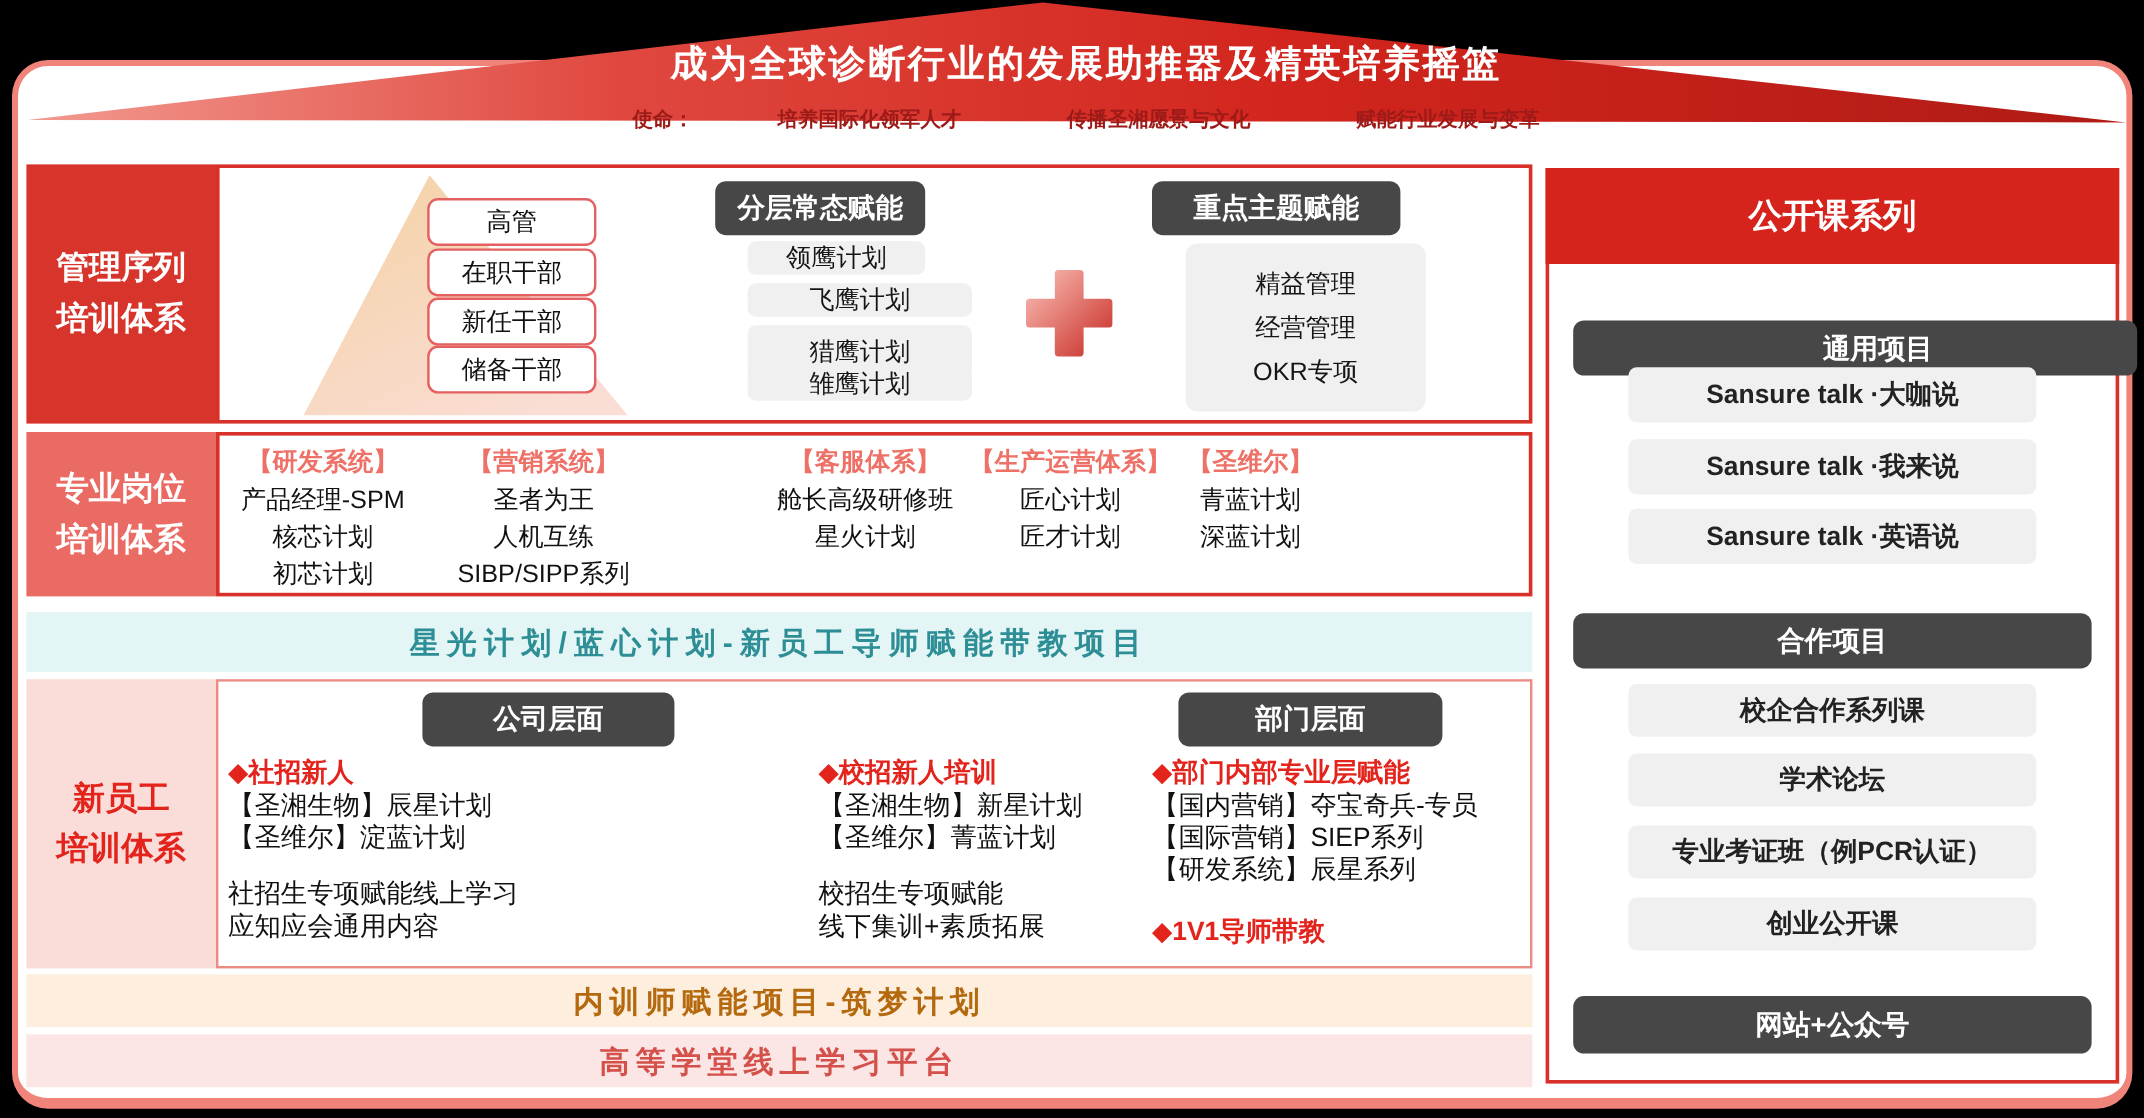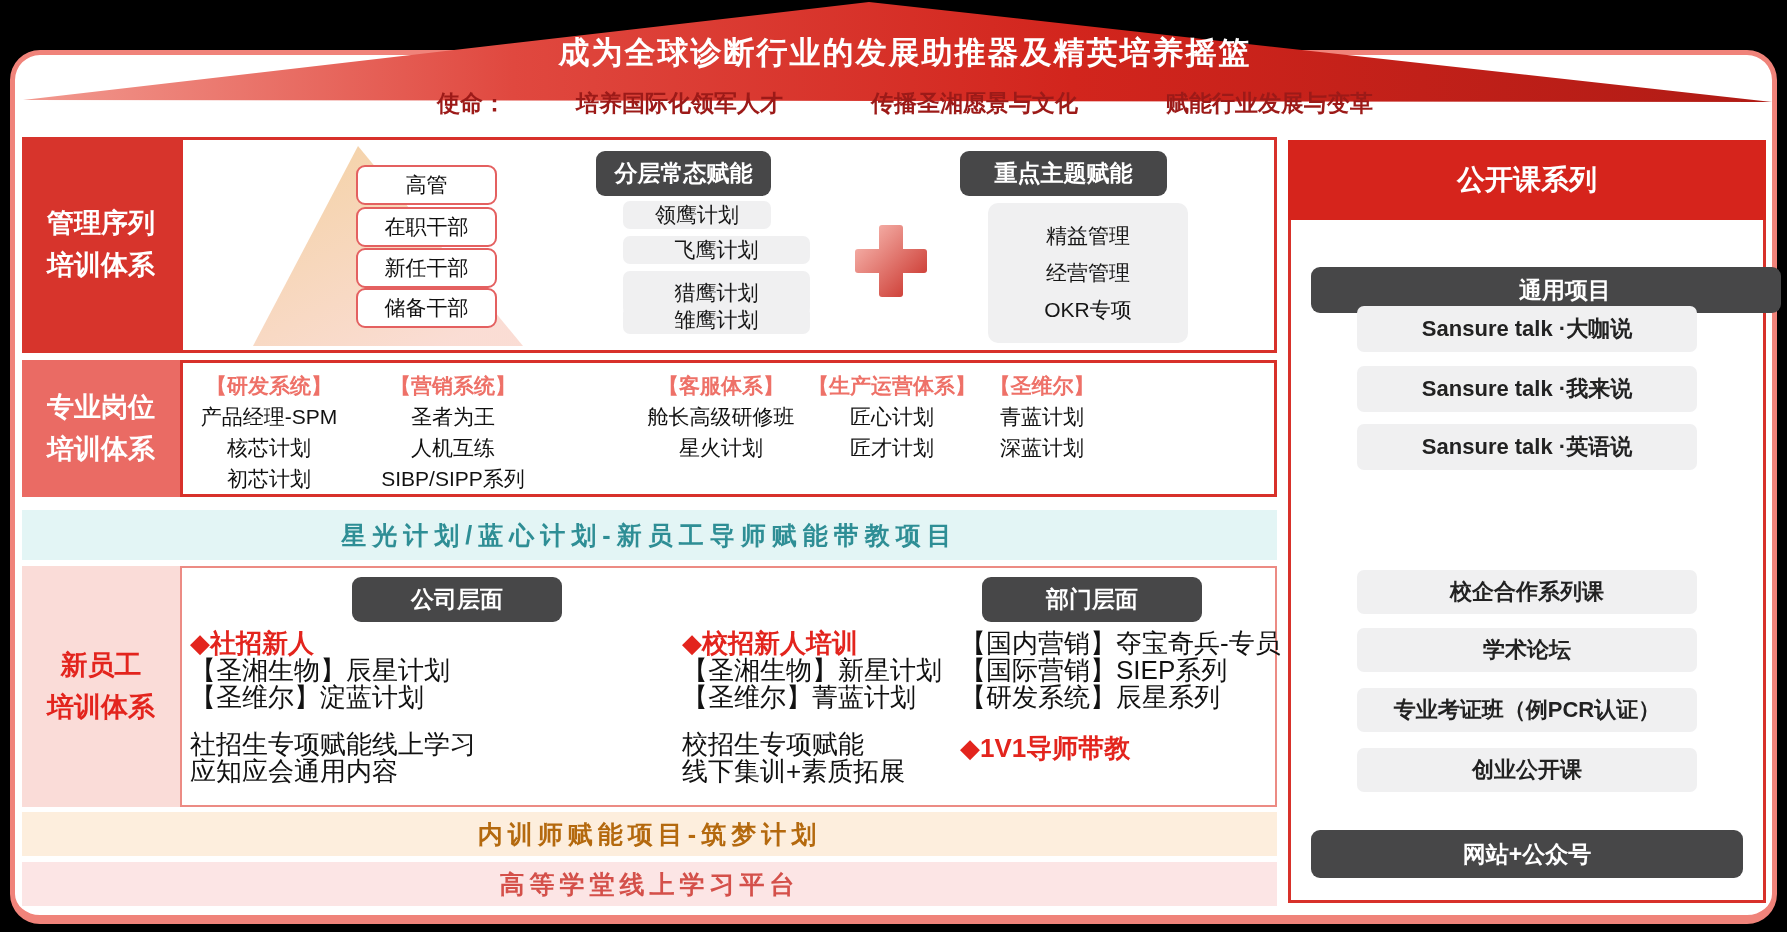--- a/index.html
+++ b/index.html
@@ -4,21 +4,21 @@
 <style>
   html,body{margin:0;padding:0;background:#000;}
   body{width:1787px;height:932px;font-family:"Liberation Sans","DejaVu Sans",sans-serif;}
   .canvas{position:relative;width:1787px;height:932px;overflow:hidden;}
   .frame{position:absolute;left:10px;top:50px;width:1757px;height:860px;background:#fff;
          border:5px solid #f0837a;border-bottom-width:9px;border-radius:30px;}
   .roof{position:absolute;left:0;top:0;width:1787px;height:110px;}
   .roof-title{position:absolute;left:445px;top:32px;width:920px;text-align:center;
               color:#fff;font-size:31px;font-weight:bold;letter-spacing:2px;white-space:nowrap;}
   .mission{position:absolute;left:300px;top:88px;width:1210px;display:flex;justify-content:center;
-           gap:88px;color:#9c1a18;font-size:23px;font-weight:bold;white-space:nowrap;}
+           gap:88px;color:#9c1a18;font-size:17px;font-weight:bold;white-space:nowrap;}
   .mission .lbl{margin-right:-18px;}
 
   .sidebar{position:absolute;left:22px;width:158px;display:flex;flex-direction:column;
            justify-content:center;align-items:center;font-size:27px;font-weight:bold;line-height:1.55;}
   .sb-red{background:#d7342c;color:#fff;}
   .sb-salmon{background:#ea6b64;color:#fff;}
   .sb-pink{background:#fadcd8;color:#e3241d;}
 
   .content{position:absolute;left:180px;width:1097px;background:#fff;box-sizing:border-box;}
   .bord-red{border:3px solid #d8312a;}
@@ -41,21 +41,21 @@
   .pro-col{position:absolute;top:8px;text-align:center;white-space:nowrap;}
   .pro-col .hd{color:#ee7168;font-size:21px;font-weight:bold;line-height:30px;}
   .pro-col .it{color:#111;font-size:21px;line-height:31px;}
 
   .bar{position:absolute;left:22px;width:1255px;display:flex;align-items:center;justify-content:center;
        font-weight:bold;white-space:nowrap;}
   .bar-blue{background:#e3f5f5;color:#2e8e95;font-size:25px;letter-spacing:6px;}
   .bar-orange{background:#fdeedd;color:#b4690e;font-size:25px;letter-spacing:5px;}
   .bar-pink{background:#fce5e5;color:#d4504a;font-size:25px;letter-spacing:5px;}
 
-  .nc-col{position:absolute;top:62px;font-size:26px;line-height:27px;color:#111;white-space:nowrap;}
+  .nc-col{position:absolute;top:62px;font-size:22px;line-height:27px;color:#111;white-space:nowrap;}
   .nc-col .ttl{color:#e3241d;font-weight:bold;}
   .nc-col .note1{margin-top:20px;}
   .nc-col .mentor{color:#e3241d;font-weight:bold;margin-top:24px;}
 
   .panel{position:absolute;left:1288px;top:140px;width:478px;height:763px;box-sizing:border-box;
          border:3px solid #d8312a;background:#fff;}
   .panel-hd{position:absolute;left:-3px;top:-3px;width:478px;height:80px;background:#d6241c;
             display:flex;align-items:center;justify-content:center;color:#fff;font-size:28px;font-weight:bold;}
   .panel .dark-pill{left:20px;width:432px;height:46px;font-size:23px;}
   .panel .gray-pill{left:66px;width:340px;height:46px;font-size:22px;font-weight:bold;color:#222;}
@@ -179,38 +179,40 @@
 
     <div class="nc-col" style="left:500px;">
       <div class="ttl">◆校招新人培训</div>
       <div>【圣湘生物】新星计划</div>
       <div>【圣维尔】菁蓝计划</div>
       <div class="note1">校招生专项赋能</div>
       <div>线下集训+素质拓展</div>
     </div>
 
     <div class="nc-col" style="left:778px;">
+      <div class="ttl">◆部门内部专业层赋能</div>
       <div>【国内营销】夺宝奇兵-专员</div>
       <div>【国际营销】SIEP系列</div>
       <div>【研发系统】辰星系列</div>
       <div class="mentor">◆1V1导师带教</div>
     </div>
   </div>
 
   <div class="bar bar-orange" style="top:812px;height:44px;">内训师赋能项目-筑梦计划</div>
   <div class="bar bar-pink" style="top:862px;height:44px;">高等学堂线上学习平台</div>
 
   <div class="panel">
     <div class="panel-hd">公开课系列</div>
 
     <div class="dark-pill" style="top:124px;padding-left:38px;">通用项目</div>
     <div class="gray-pill" style="top:163px;">Sansure talk ·大咖说</div>
     <div class="gray-pill" style="top:223px;">Sansure talk ·我来说</div>
     <div class="gray-pill" style="top:281px;">Sansure talk ·英语说</div>
 
+    <div class="dark-pill" style="top:368px;">合作项目</div>
     <div class="gray-pill" style="top:427px;height:44px;">校企合作系列课</div>
     <div class="gray-pill" style="top:485px;height:44px;">学术论坛</div>
     <div class="gray-pill" style="top:545px;height:44px;">专业考证班（例PCR认证）</div>
     <div class="gray-pill" style="top:605px;height:44px;">创业公开课</div>
 
     <div class="dark-pill" style="top:687px;height:48px;">网站+公众号</div>
   </div>
 
 </div>
 

